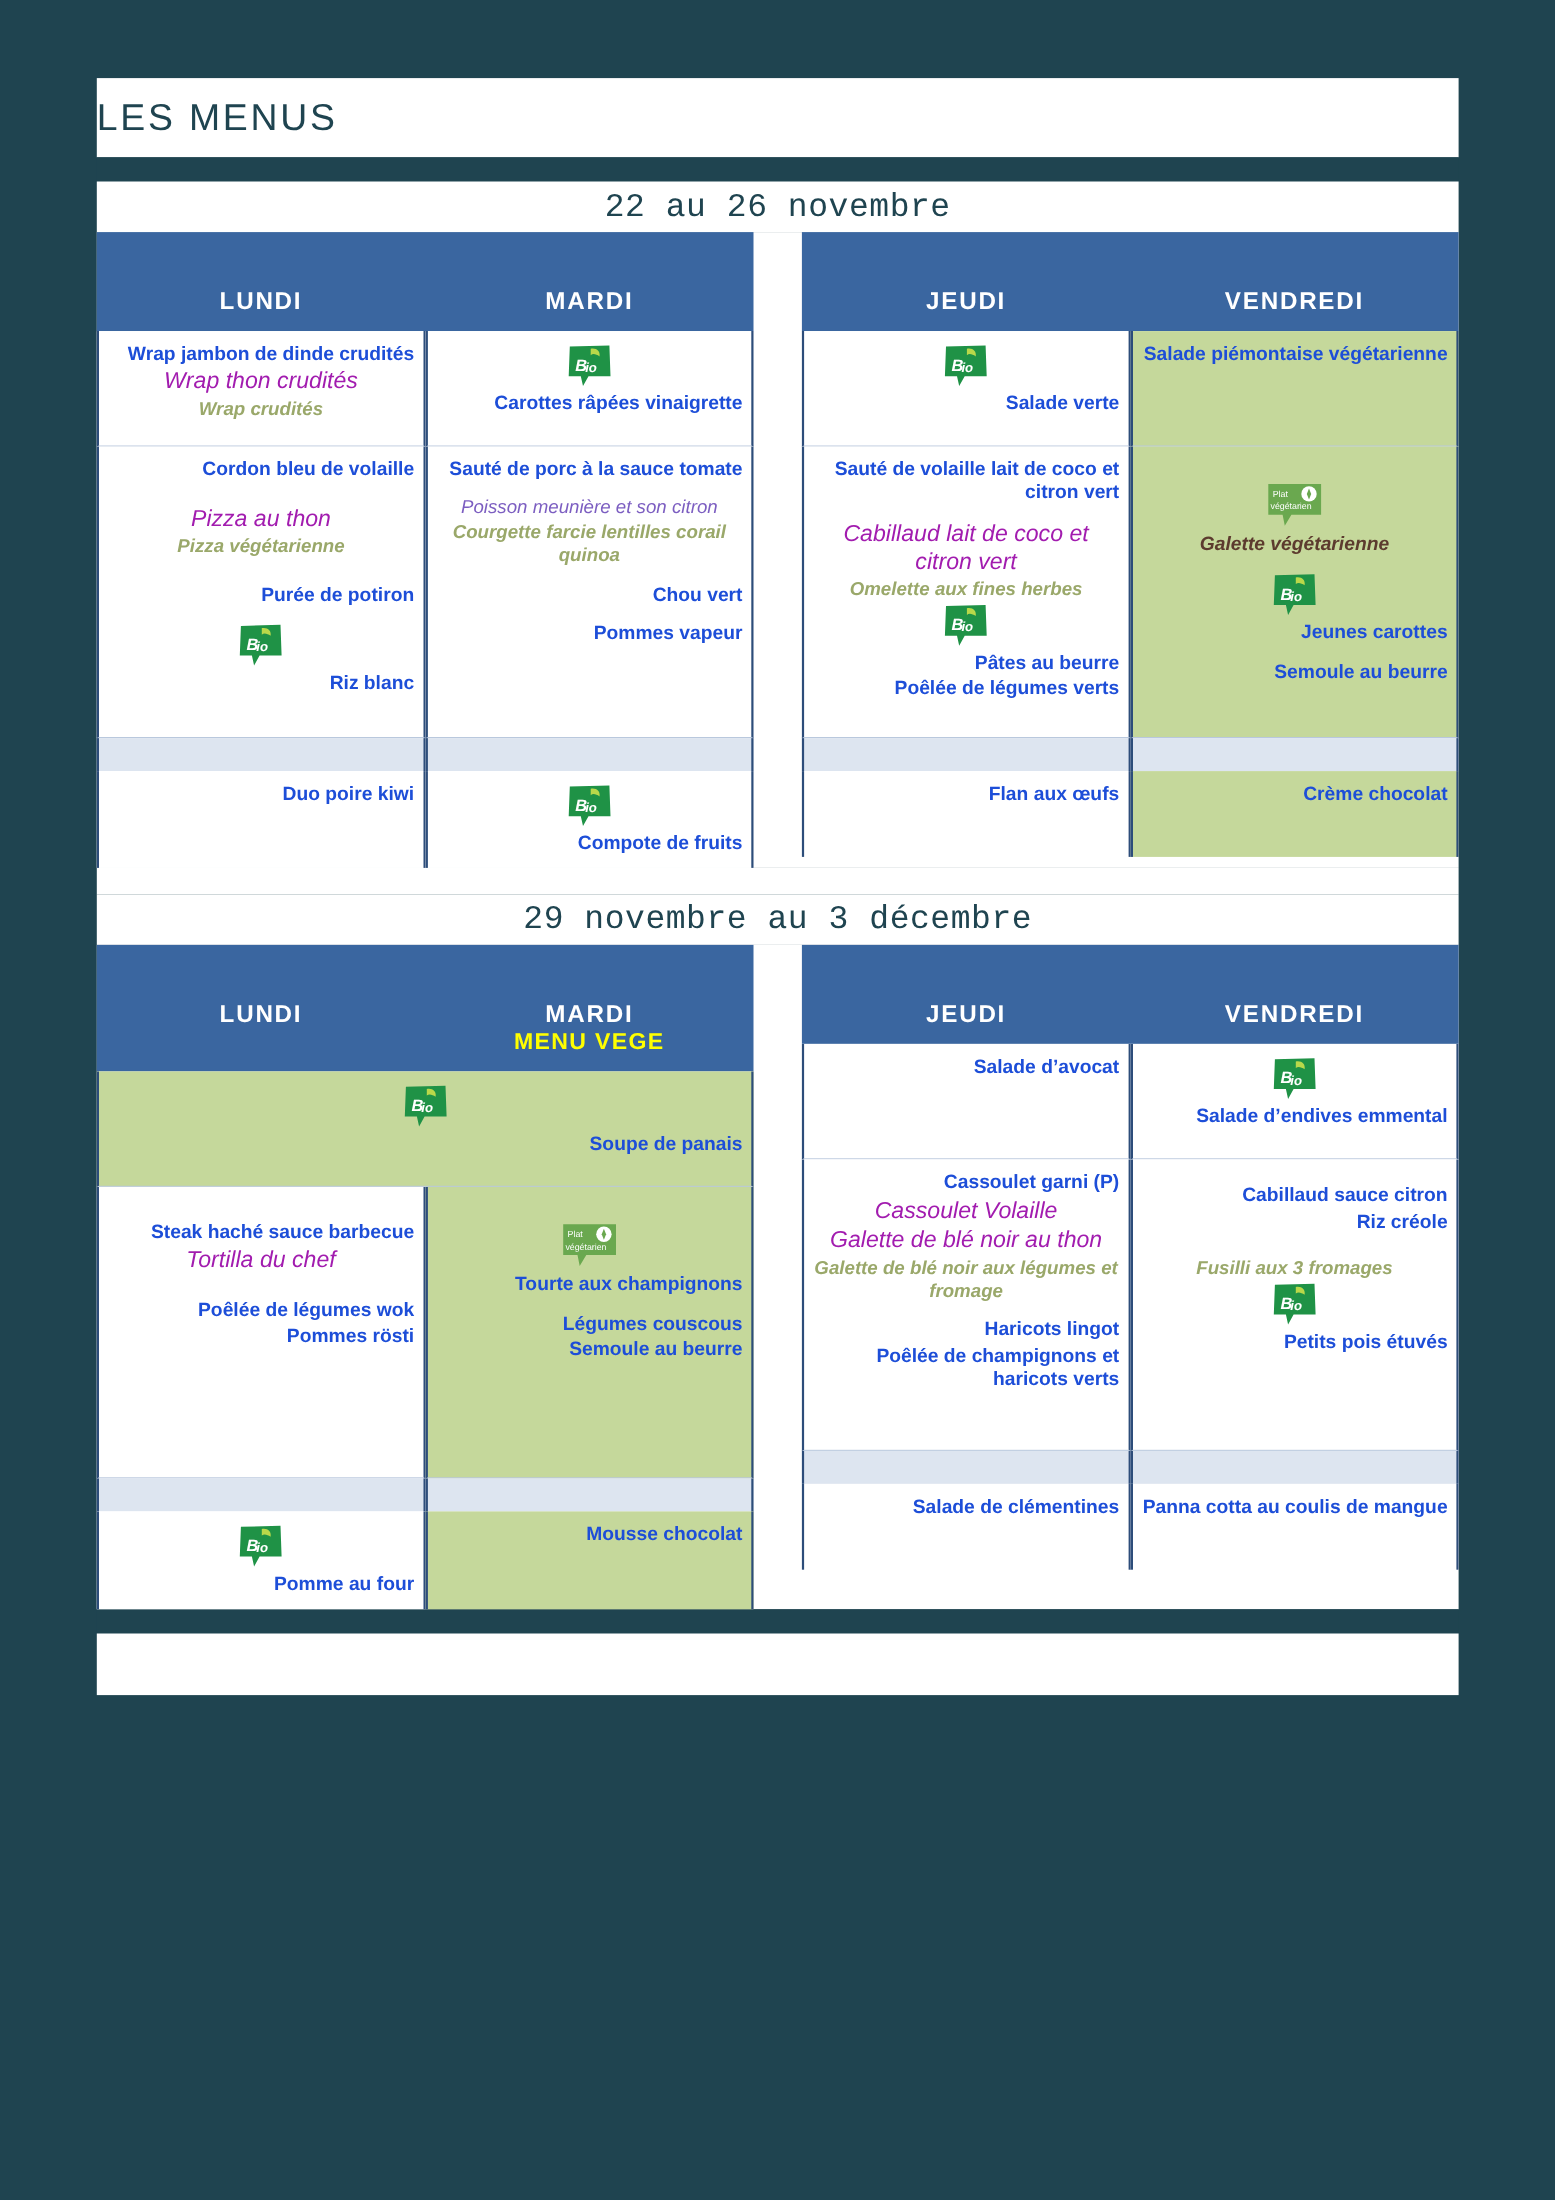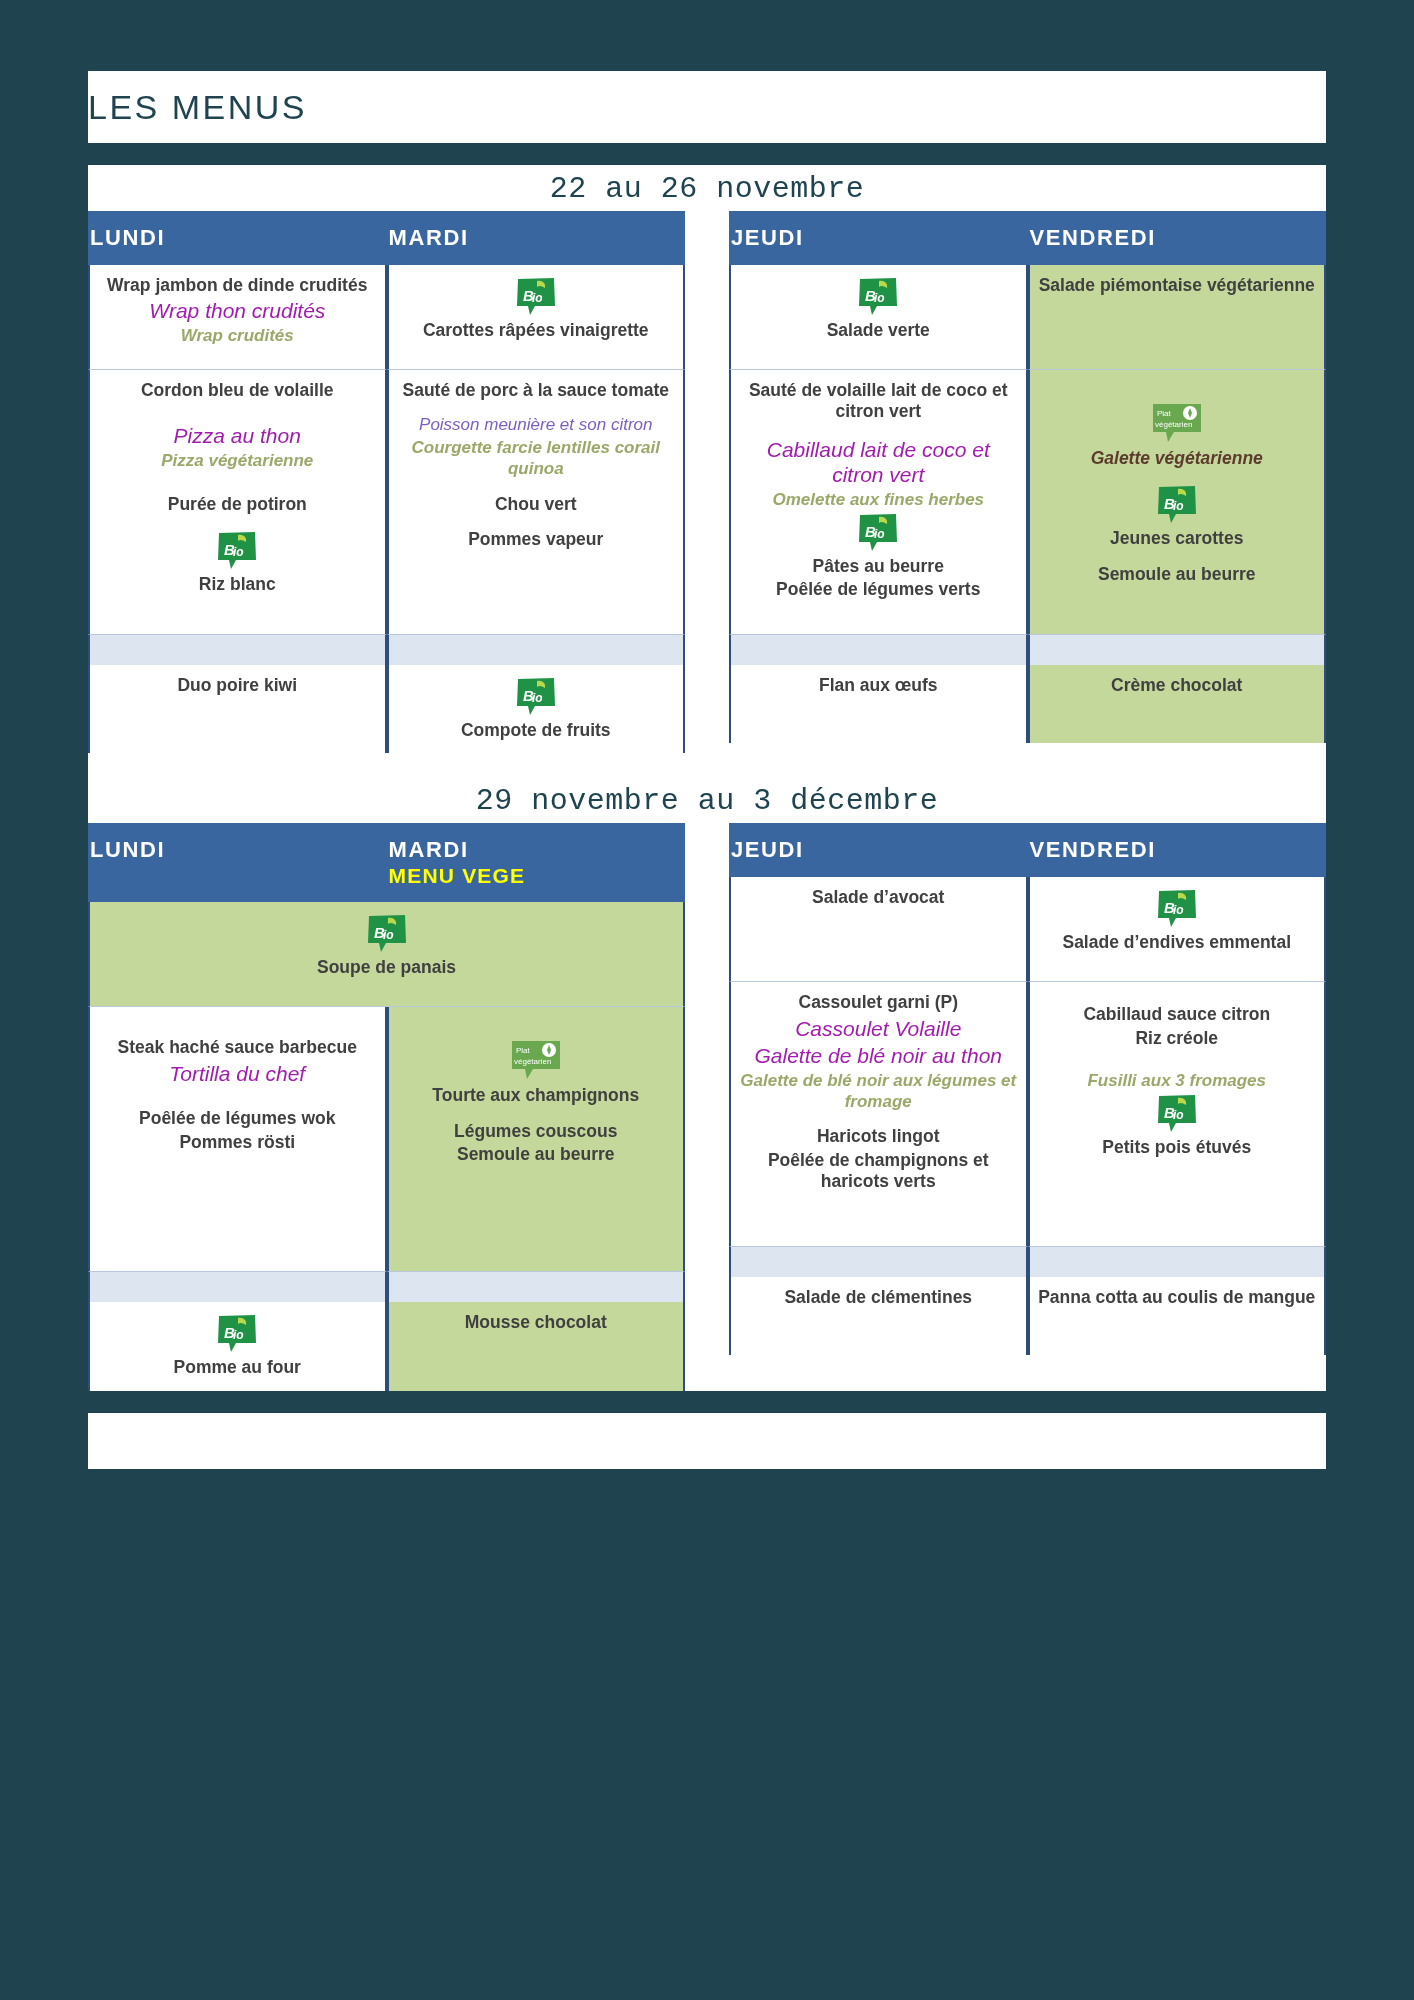--- a/index.html
+++ b/index.html
@@ -63,27 +63,28 @@
   }
   .half {
     flex: 1 1 0;
     display: flex;
     flex-direction: column;
     min-width: 0;
   }
   .hdr-row { display: flex; background: #3a66a0; }
   .hdr-cell {
     flex: 1 1 0;
-    text-align: left;
+    text-align: center;
     color: #ffffff;
     font-weight: bold;
     font-size: 22px;
     letter-spacing: 1.6px;
     padding: 14px 2px;
     min-width: 0;
+    margin-top: 36px;
   }
   .hdr-cell .sub {
     display: block;
     color: #ffff00;
     font-size: 21px;
     letter-spacing: 1.2px;
     margin-top: 1px;
   }
 
   .body-row { display: flex; }
@@ -101,25 +102,26 @@
   .cell.green { background: #c5d89b; }
   .cell.starter  { min-height: 105px; }
   .cell.main     { min-height: 265px; }
   .cell.spacer   { min-height: 30px; background: #dde5f0; border-bottom: none; padding: 0; }
   .cell.dessert  { min-height: 78px; }
 
   .cell.nb-bottom { border-bottom: none; }
 
   
   .dish {
-    color: #404040;
+    color: #1d4ed8;
     font-weight: bold;
     font-size: 17.5px;
     line-height: 1.22;
     margin: 0 0 2px;
+    text-align: right;
   }
   .alt-blue {
     color: #a21caf;
     font-style: italic;
     font-weight: normal;
     font-size: 21px;
     line-height: 1.22;
     margin: 0 0 2px;
   }
   .alt-purple {

